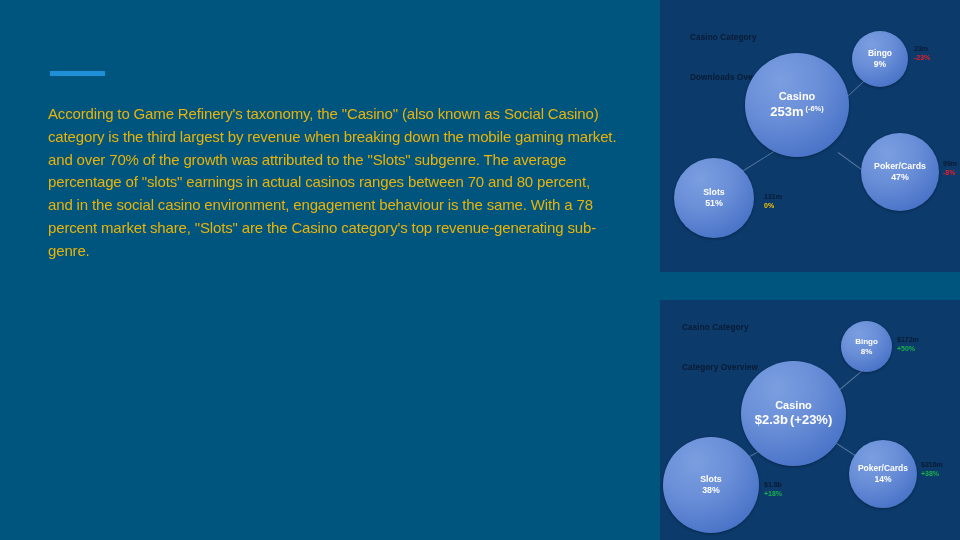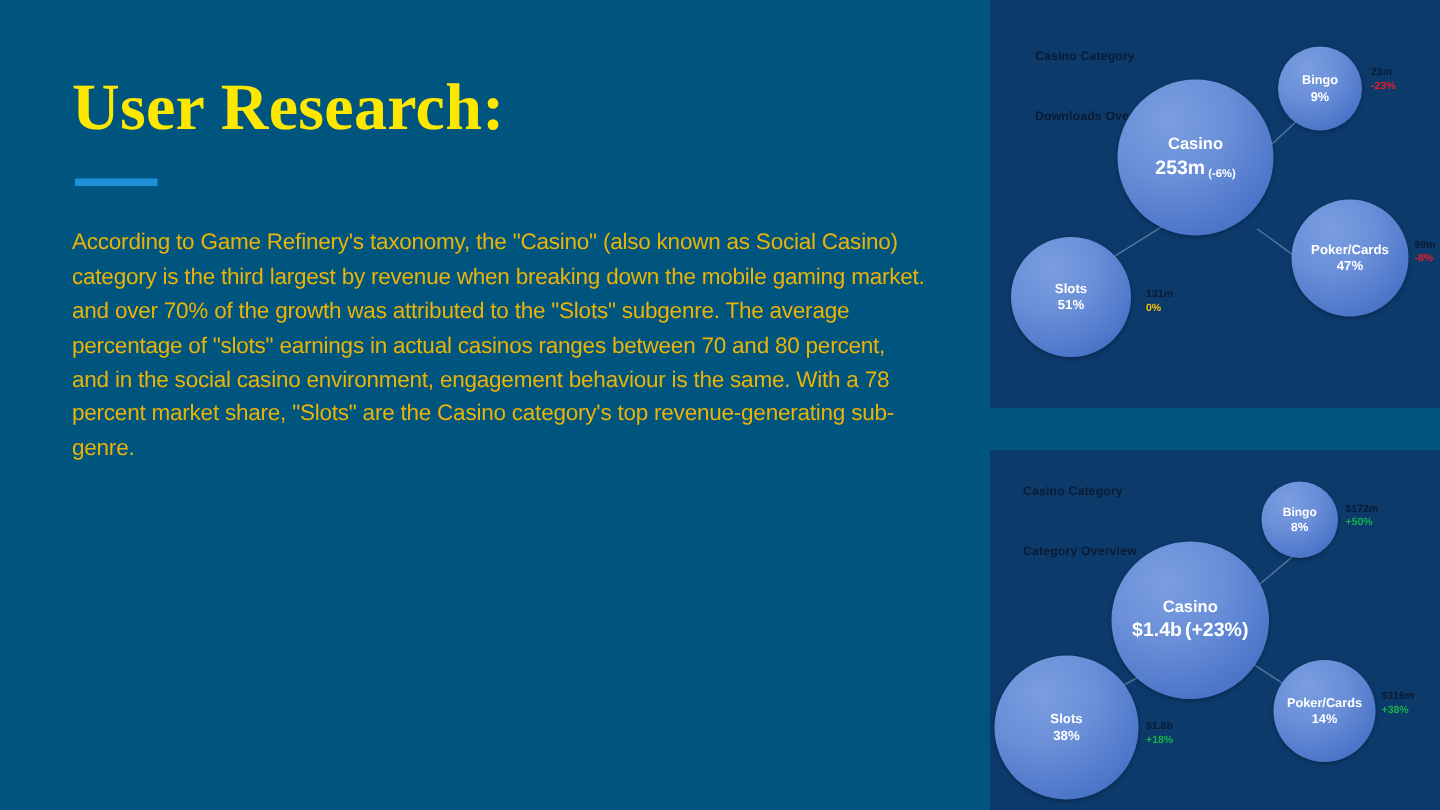--- a/index.html
+++ b/index.html
@@ -90,21 +90,21 @@
     justify-content: center;
     color: #ffffff;
     text-align: center;
     line-height: 1.25;
     z-index: 2;
   }
   .bubble .b-name { font-weight: 700; display: block; }
   .bubble .b-sub  { font-weight: 700; display: block; }
   .bubble.central .b-val-row {
     display: flex;
-    align-items: flex-end;
+    align-items: flex-start;
     justify-content: center;
     gap: 2px;
   }
   .bubble.central .b-val { font-weight: 700; }
   .bubble.central .b-delta { font-weight: 700; }
 
   .connector {
     position: absolute;
     background: #8ba6c9;
     opacity: 0.55;
@@ -132,21 +132,20 @@
   .delta-neg  { color: #ee1c25; }
   .delta-flat { color: #f5c400; }
   .delta-pos  { color: #17b24a; }
 </style>
 </head>
 <body>
 
 <div id="slide">
 
   <div id="left-col">
-    <h1 id="page-title">User Research:</h1>
     <div id="title-accent-bar"></div>
     <p id="body-paragraph">According to Game Refinery's taxonomy, the "Casino" (also known as Social Casino) category is the third largest by revenue when breaking down the mobile gaming market. and over 70% of the growth was attributed to the "Slots" subgenre. The average percentage of "slots" earnings in actual casinos ranges between 70 and 80 percent, and in the social casino environment, engagement behaviour is the same. With a 78 percent market share, "Slots" are the Casino category's top revenue-generating sub-genre.</p>
   </div>
 
   <div class="chart-panel" id="chart-panel-downloads">
 
     <div class="chart-heading" style="left:30px; top:32px; width:130px;">
       <span>Casino Category</span>
       <span class="hl2">Downloads Overview</span>
     </div>
@@ -198,21 +197,21 @@
       <span class="hl2">Category Overview</span>
     </div>
 
     <div class="connector" style="left:175px; top:93px; width:40px; transform:rotate(-40deg);"></div>
     <div class="connector" style="left:172px; top:140px; width:46px; transform:rotate(33deg);"></div>
     <div class="connector" style="left:82px;  top:160px; width:42px; transform:rotate(-28deg);"></div>
 
     <div class="bubble central" style="left:81px; top:61px; width:105px; height:105px; font-size:11px;">
       <span class="b-name">Casino</span>
       <span class="b-val-row">
-        <span class="b-val" style="font-size:13px;">$1.4b</span>
+        <span class="b-val" style="font-size:13px;">$2.3b</span>
         <span class="b-delta" style="font-size:13px;">(+23%)</span>
       </span>
     </div>
 
     <div class="bubble" style="left:181px; top:21px; width:51px; height:51px; font-size:8px;">
       <span class="b-name">Bingo</span>
       <span class="b-sub">8%</span>
     </div>
     <div class="side-label" style="left:237px; top:35px; font-size:7px;">
       <span class="sl-val">$172m</span>

